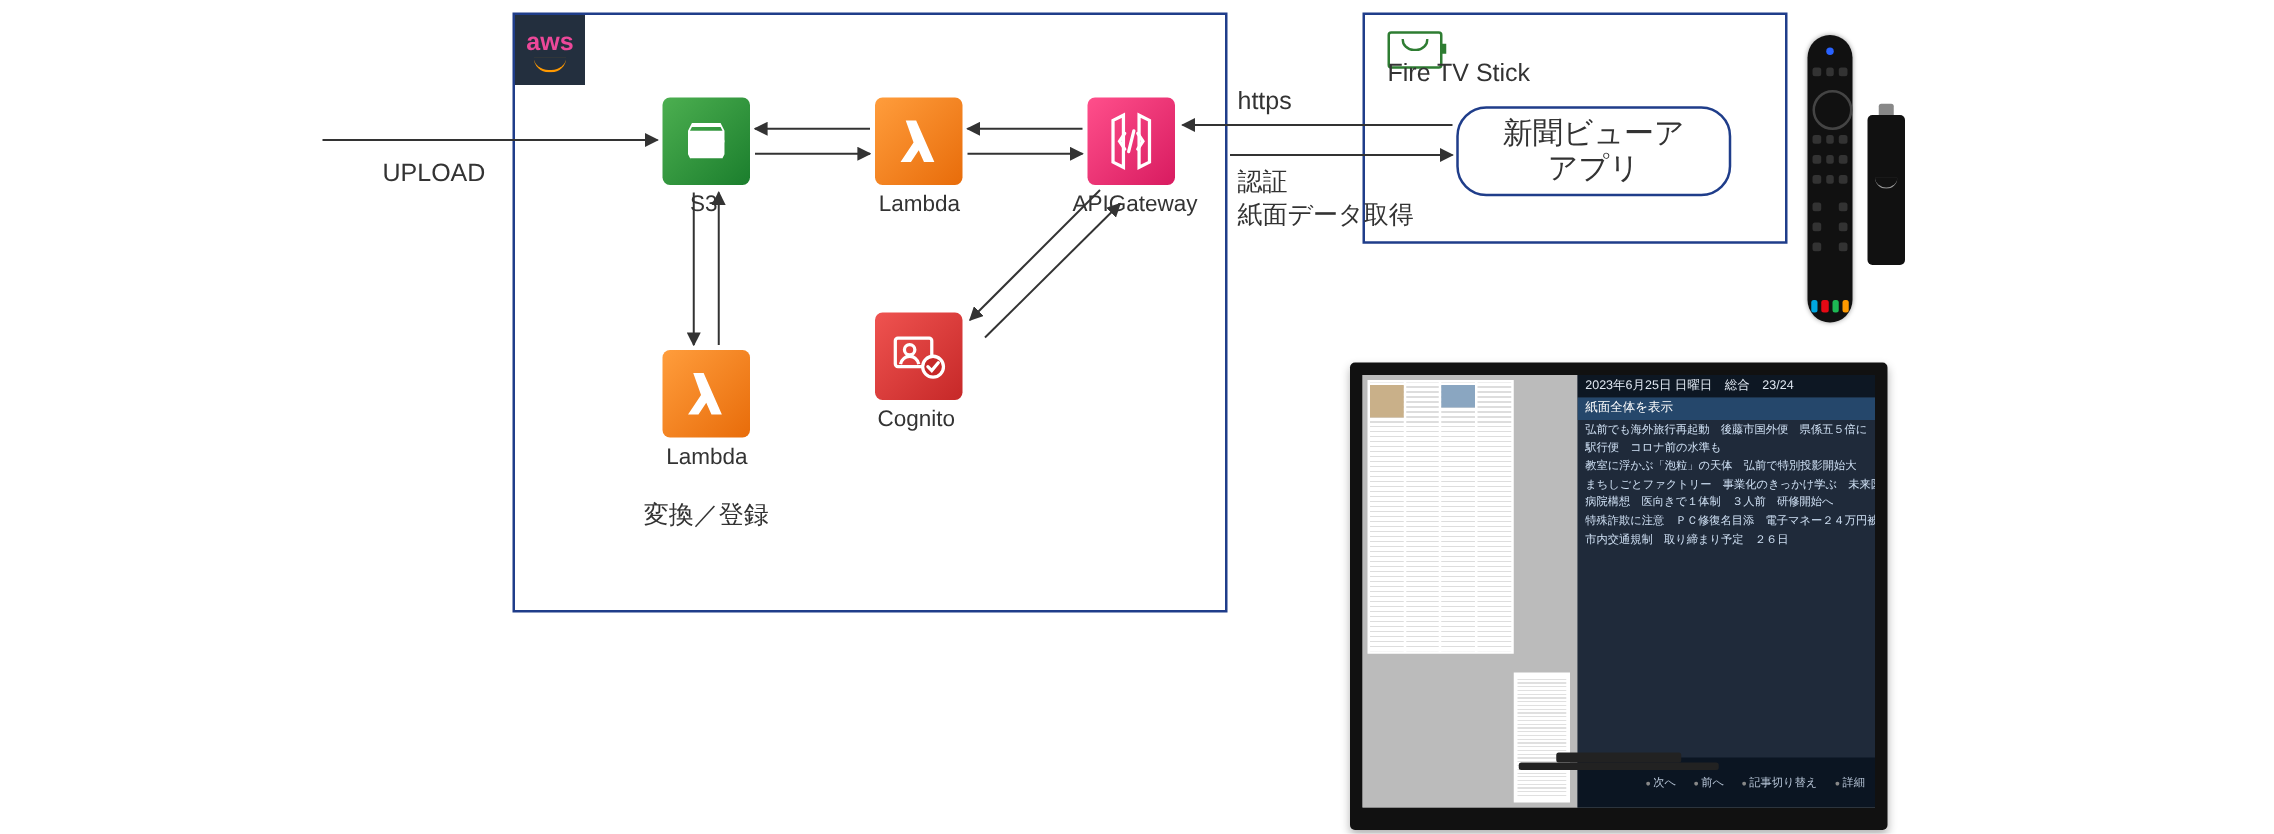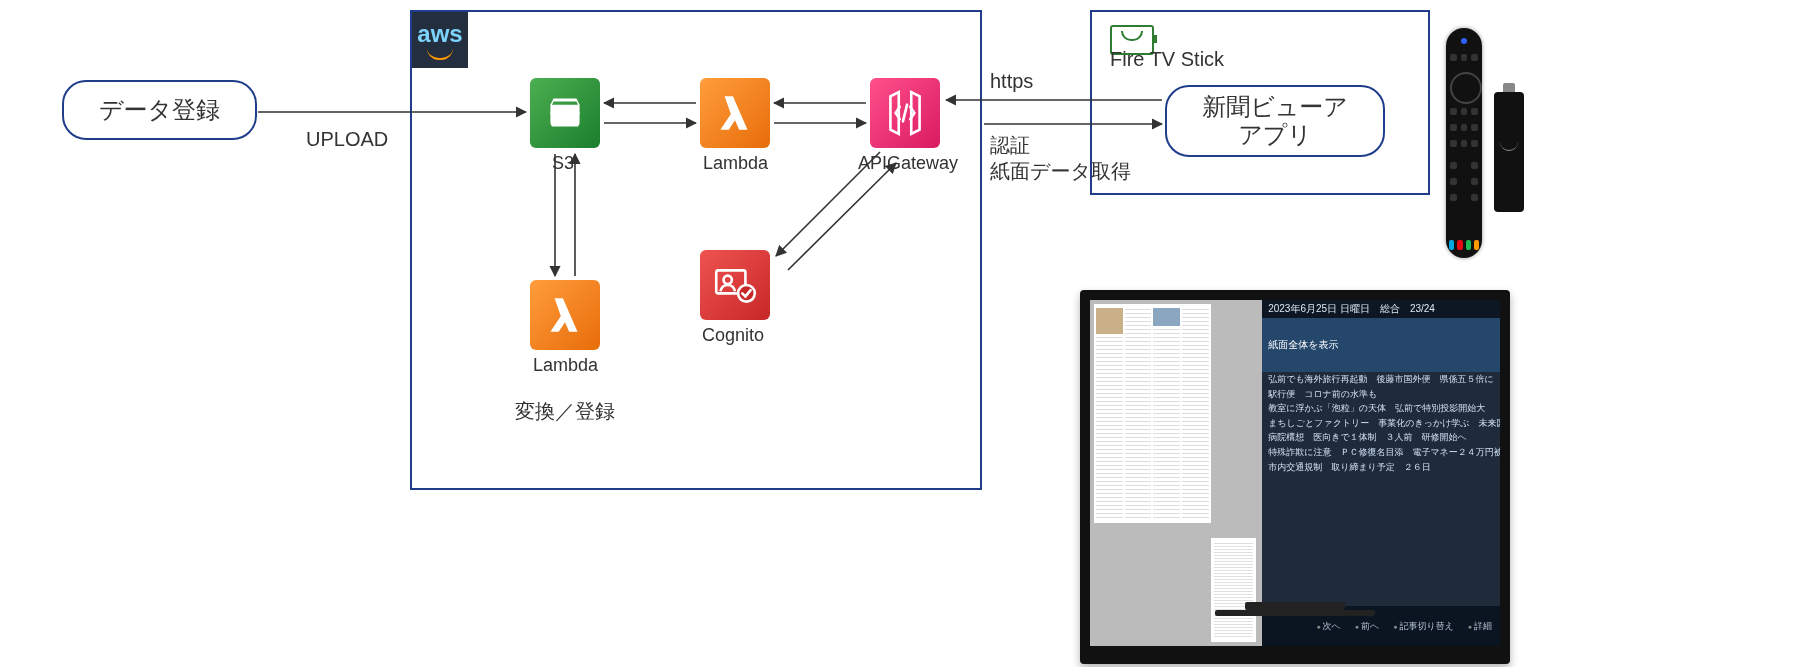--- a/index.html
+++ b/index.html
@@ -44,22 +44,22 @@
   .lbl {
     position: absolute;
     font-size: 20px;
     color: #333;
   }
   .aws-badge {
     position: absolute;
     width: 56px;
     height: 56px;
     background: #232f3e;
-    color: #7dd3fc;
-    font-size: 24px;
+    color: #ec4899;
+    font-size: 20px;
     display:flex;
     flex-direction: column;
     align-items: center;
     justify-content: center;
     font-weight: 600;
   }
   .aws-badge .smile {
     width: 26px;
     height: 10px;
     border: 2px solid #ff9900;
@@ -137,42 +137,39 @@
     box-shadow:0 4px 8px rgba(0,0,0,.3);
   }
   .tv-stand{position:absolute;background:#222;height:8px;border-radius:2px;}
   .tv-screen{
     position:absolute;top:10px;bottom:18px;left:10px;right:10px;
     background:#999;display:flex;
   }
   .tv-left{flex:0 0 42%;background:#bbb;position:relative;}
   .tv-right{flex:1;background:#1f2a3a;color:#cfe0f4;font-size:9px;line-height:1.4;position:relative;overflow:hidden;}
   .tv-header{background:#0d1723;color:#e0e8f2;font-size:10px;padding:2px 6px;}
-  .tv-hl{background:#25476b;color:#fff;font-size:10px;padding:20px 6px;}
+  .tv-hl{background:#25476b;color:#fff;font-size:10px;padding:2px 6px;}
   .tv-line{padding:1px 6px;white-space:nowrap;overflow:hidden;}
   .tv-bottom{position:absolute;bottom:0;left:0;right:0;background:#0b1522;height:16px;display:flex;align-items:center;justify-content:flex-end;gap:14px;padding:12px 8px;font-size:9px;color:#b8c6d8;}
   .tv-bottom span::before{content:"● ";font-size:7px;color:#888;}
   .paper{
     position:absolute;top:4px;left:4px;right:30%;height:62%;
     background:#fff;font-size:6px;color:#777;line-height:1;overflow:hidden;padding:2px;
   }
   .paper .cols{display:flex;gap:2px;height:100%;}
   .paper .col{flex:1;background:repeating-linear-gradient(#fff,#fff 3px,#ddd 3px,#ddd 4px);}
   .paper .img{background:#c9b089;height:26px;margin:2px 0;}
   .paper2{position:absolute;bottom:4px;right:6px;width:26%;height:30%;background:#fff;}
   .paper2::before{content:"";position:absolute;inset:3px;background:repeating-linear-gradient(#fff,#fff 2px,#e0e0e0 2px,#e0e0e0 3px);}
 </style>
 </head>
 <body>
 
 <div class="canvas">
 
-  <div class="capsule" style="left:62px;top:80px;width:195px;height:60px;">
-    <span>データ登録</span>
-  </div>
 
   <div class="box" style="left:410px;top:10px;width:572px;height:480px;"></div>
   <div class="aws-badge" style="left:412px;top:12px;">
     <span>aws</span>
     <div class="smile"></div>
   </div>
 
   <div class="box" style="left:1090px;top:10px;width:340px;height:185px;"></div>
   <div class="ftv-icon" style="left:1110px;top:25px;">
       <div class="batt"></div>

